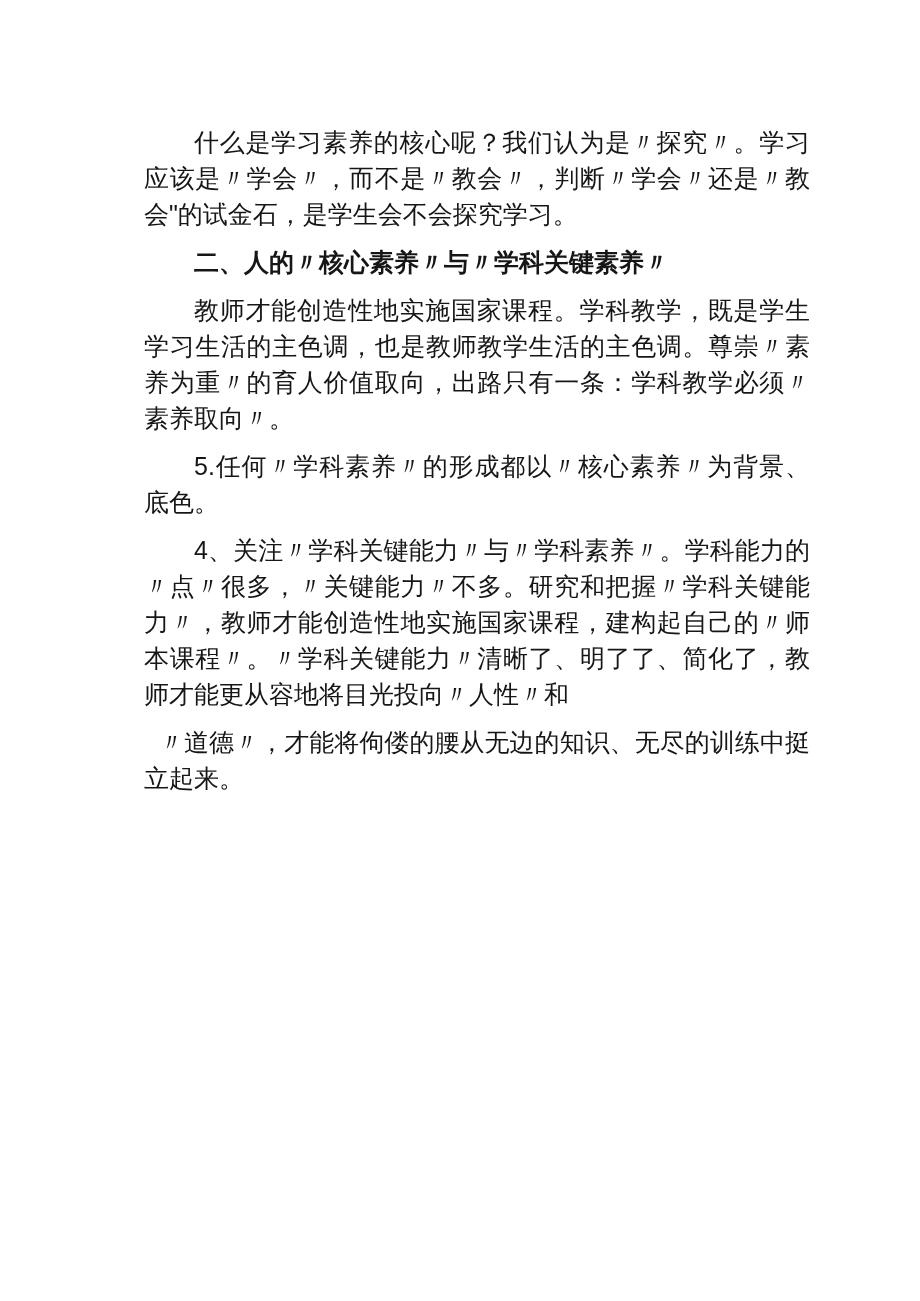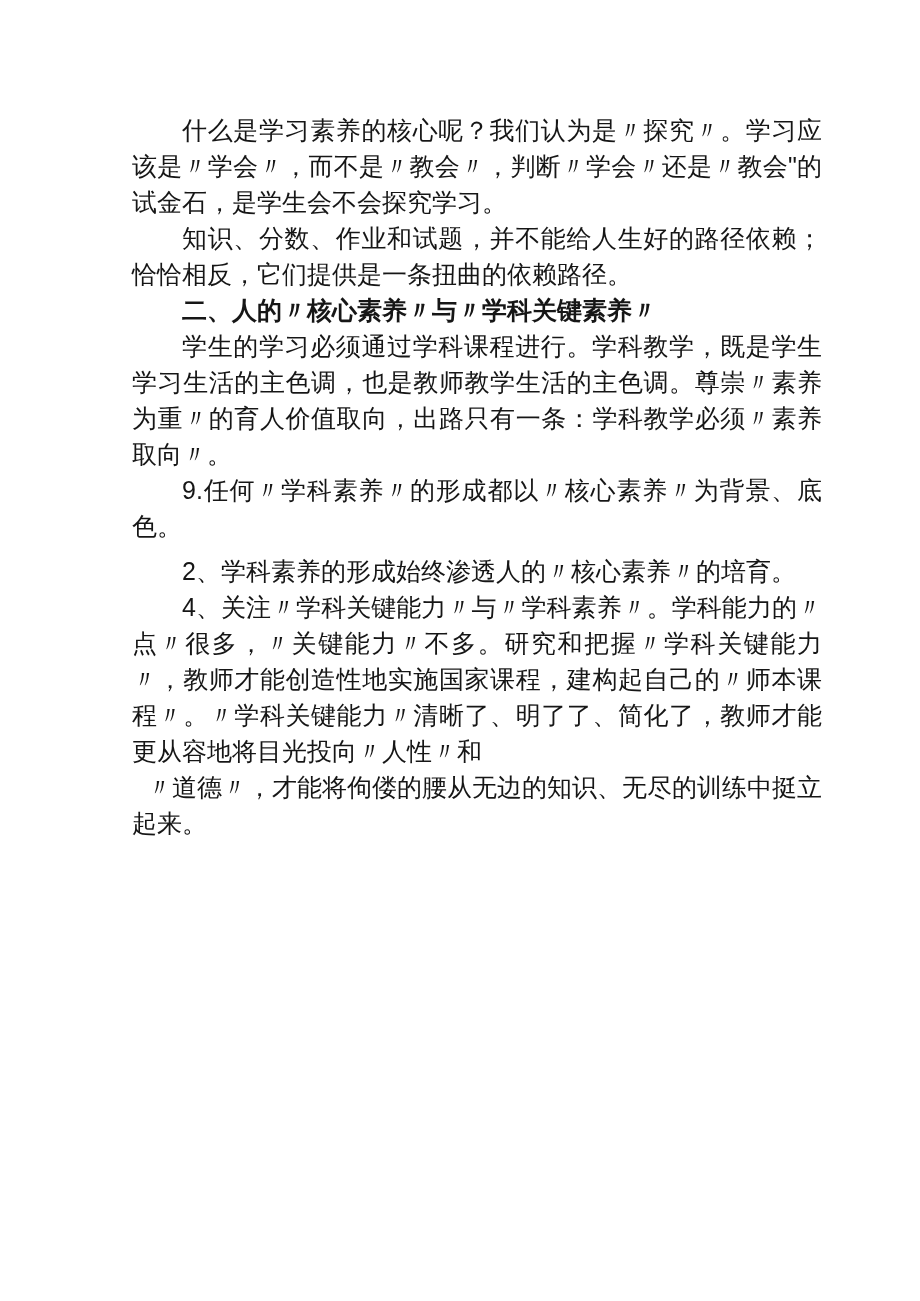--- a/index.html
+++ b/index.html
@@ -20,21 +20,21 @@
     left: 132px;
     top: 112px;
     width: 690px;
     color: #161616;
     font-size: 25px;
     line-height: 36px;
     text-align: justify;
     text-justify: inter-ideograph;
   }
   .content p {
-    margin: 0;
+    margin: 12px;
     padding: 0;
   }
   p.para {
     text-indent: 2em;
     font-weight: 400;
   }
   p.heading {
     text-indent: 2em;
     font-weight: 700;
   }
@@ -44,21 +44,19 @@
   p.space-before {
     margin-top: 9px;
   }
 </style>
 </head>
 <body>
 
 <div class="page">
   <div class="content">
       <p class="para">什么是学习素养的核心呢？我们认为是〃探究〃。学习应该是〃学会〃，而不是〃教会〃，判断〃学会〃还是〃教会"的试金石，是学生会不会探究学习。</p>
-      <p class="para">知识、分数、作业和试题，并不能给人生好的路径依赖；恰恰相反，它们提供是一条扭曲的依赖路径。</p>
       <p class="heading">二、人的〃核心素养〃与〃学科关键素养〃</p>
-      <p class="para">学生的学习必须通过学科课程进行。学科教学，既是学生学习生活的主色调，也是教师教学生活的主色调。尊崇〃素养为重〃的育人价值取向，出路只有一条：学科教学必须〃素养取向〃。</p>
-      <p class="para">9.任何〃学科素养〃的形成都以〃核心素养〃为背景、底色。</p>
-      <p class="para space-before">2、学科素养的形成始终渗透人的〃核心素养〃的培育。</p>
+      <p class="para">教师才能创造性地实施国家课程。学科教学，既是学生学习生活的主色调，也是教师教学生活的主色调。尊崇〃素养为重〃的育人价值取向，出路只有一条：学科教学必须〃素养取向〃。</p>
+      <p class="para">5.任何〃学科素养〃的形成都以〃核心素养〃为背景、底色。</p>
       <p class="para">4、关注〃学科关键能力〃与〃学科素养〃。学科能力的〃点〃很多，〃关键能力〃不多。研究和把握〃学科关键能力〃，教师才能创造性地实施国家课程，建构起自己的〃师本课程〃。〃学科关键能力〃清晰了、明了了、简化了，教师才能更从容地将目光投向〃人性〃和</p>
       <p class="para indent-small">〃道德〃，才能将佝偻的腰从无边的知识、无尽的训练中挺立起来。</p>
     </div>
 </div>
 
 </body></html>

